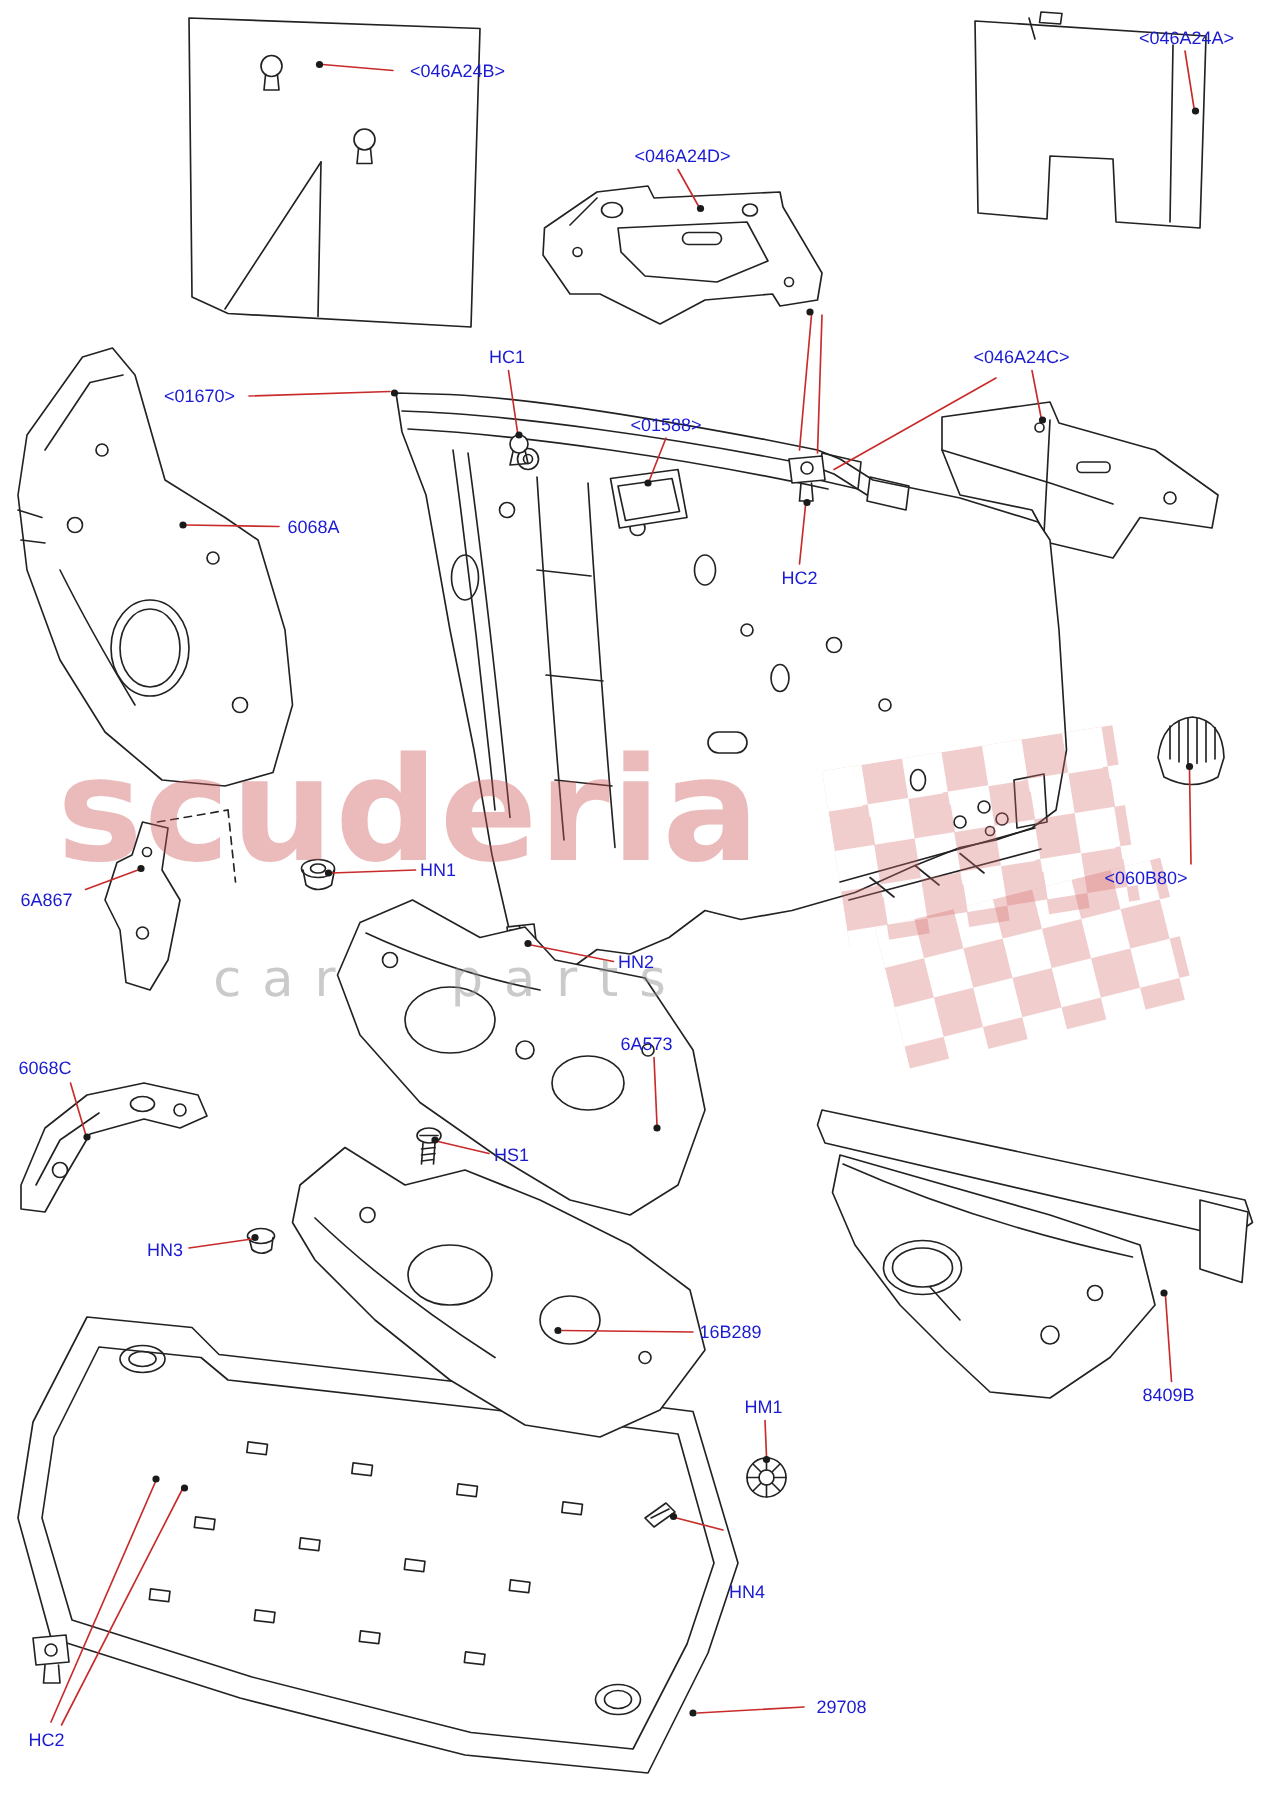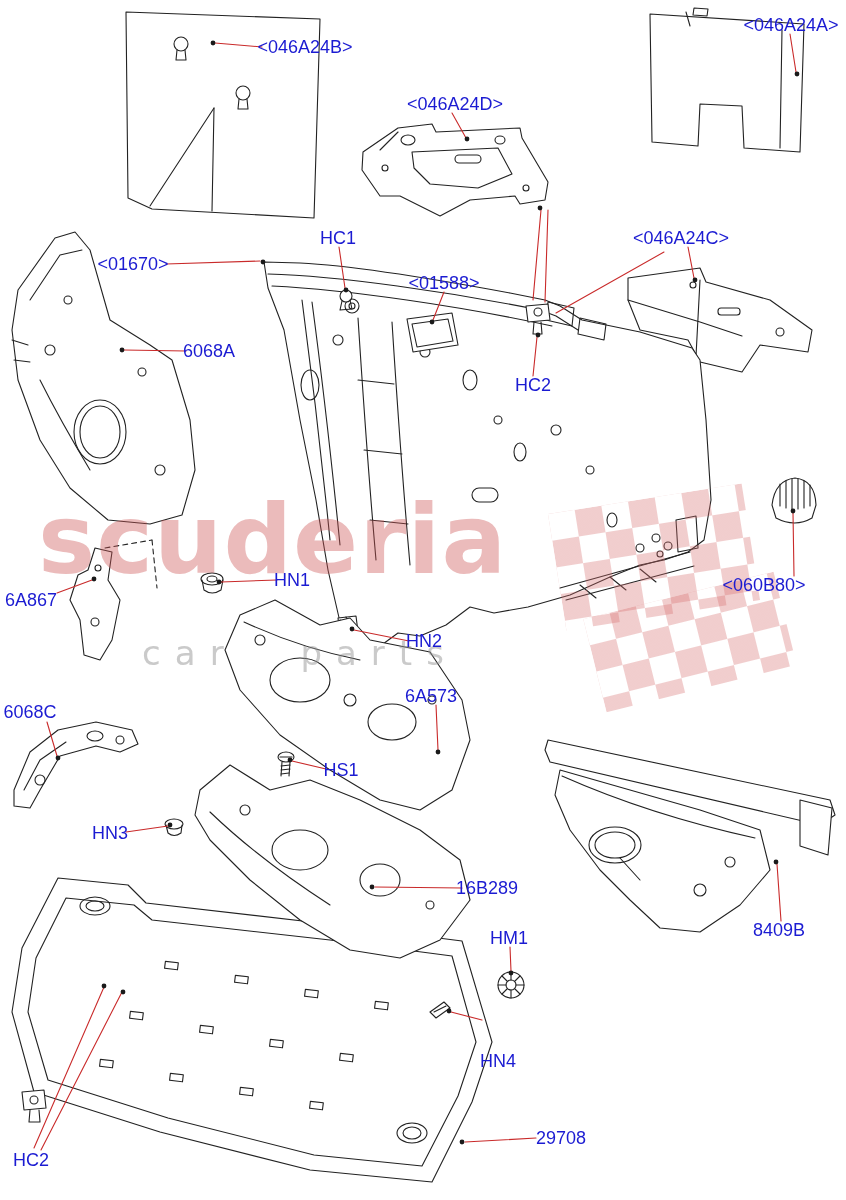--- a/index.html
+++ b/index.html
@@ -21,21 +21,21 @@
   }
   .flag{
     position:absolute;
     background:repeating-conic-gradient(rgba(214,110,110,0.34) 0% 25%, rgba(0,0,0,0) 0% 50%);
     background-size:54px 54px;
   }
   .flag1{left:556px;top:498px;width:196px;height:118px;transform:rotate(-9deg);}
   .flag2{left:592px;top:594px;width:196px;height:96px;transform:rotate(-14deg);}
   .callout{
     position:absolute;transform:translate(-50%,-50%);
-    font-size:18px;color:#1b1bd2;white-space:nowrap;z-index:5;cursor:pointer;
+    font-size:12px;color:#1b1bd2;white-space:nowrap;z-index:5;cursor:pointer;
   }
 </style>
 </head>
 <body>
 
 <div class="canvas">
 
   <svg class="art" width="846" height="1200" viewBox="0 0 846 1200" stroke-linejoin="round" stroke-linecap="round">
 
     <g stroke="#222" stroke-width="1.1" fill="none">

